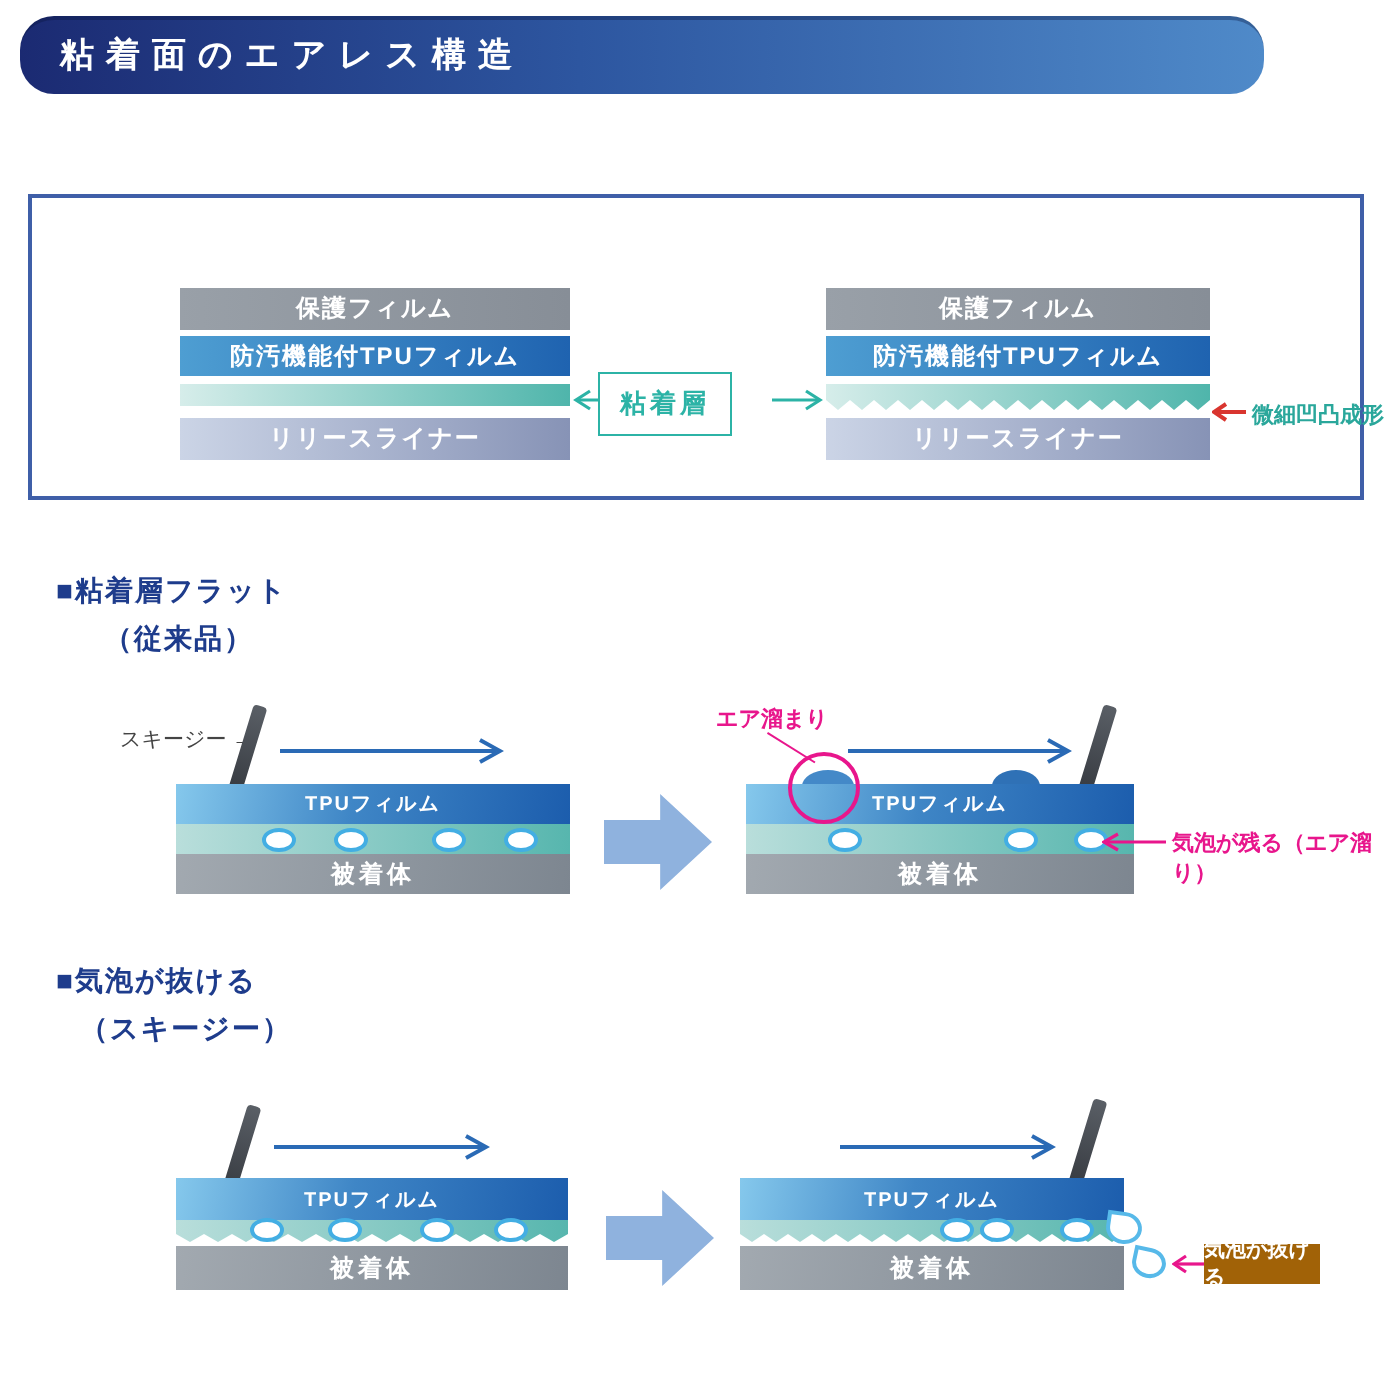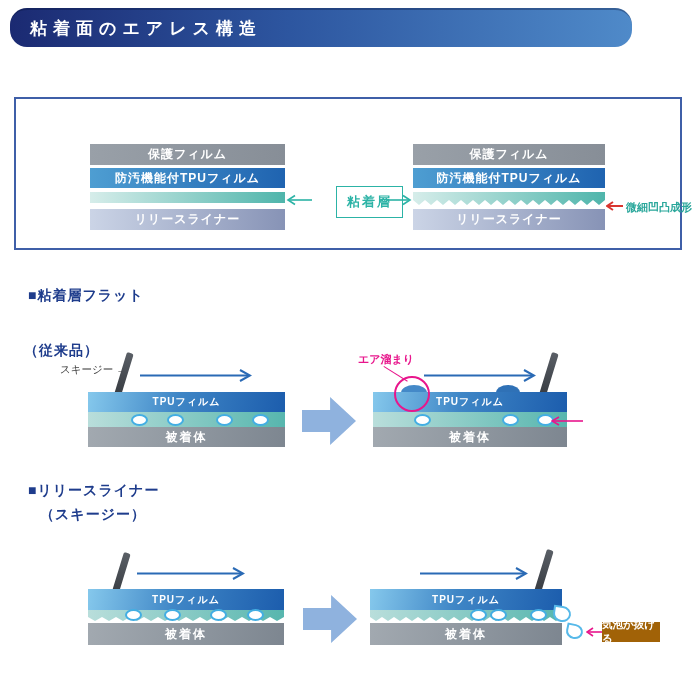--- a/index.html
+++ b/index.html
@@ -81,34 +81,34 @@
         </linearGradient>
       </defs>
     <path fill="url(#adhGrad1)" d="M0,0 H192 V8 l-6,5 -6,-5 -6,5 -6,-5 -6,5 -6,-5 -6,5 -6,-5 -6,5 -6,-5 -6,5 -6,-5 -6,5 -6,-5 -6,5 -6,-5 -6,5 -6,-5 -6,5 -6,-5 -6,5 -6,-5 -6,5 -6,-5 -6,5 -6,-5 -6,5 -6,-5 -6,5 -6,-5 -6,5 -6,-5 Z"></path>
   </svg>
   <div class="abs bar bar-release" style="left:413px;top:209px;width:192px;height:21px;">リリースライナー</div>
 
   <svg class="abs" style="left:286px;top:194px;" width="26" height="12">
     <line x1="26" y1="6" x2="3" y2="6" stroke="#2cb3a6" stroke-width="1.6"></line>
     <polyline points="9,1.5 2,6 9,10.5" fill="none" stroke="#2cb3a6" stroke-width="1.6"></polyline>
   </svg>
-  <div class="abs adh-label-box" style="left:336px;top:186px;width:65px;height:30px;">粘着層</div>
+  <div class="abs adh-label-box" style="left:299px;top:186px;width:65px;height:30px;">粘着層</div>
   <svg class="abs" style="left:386px;top:194px;" width="26" height="12">
     <line x1="0" y1="6" x2="23" y2="6" stroke="#2cb3a6" stroke-width="1.6"></line>
     <polyline points="17,1.5 24,6 17,10.5" fill="none" stroke="#2cb3a6" stroke-width="1.6"></polyline>
   </svg>
 
   <svg class="abs" style="left:606px;top:201px;" width="17" height="10">
     <line x1="17" y1="5" x2="2" y2="5" stroke="#d9352f" stroke-width="2"></line>
     <polyline points="7,1 1,5 7,9" fill="none" stroke="#d9352f" stroke-width="2"></polyline>
   </svg>
   <div class="abs note-teal" style="left:626px;top:200px;">微細凹凸成形</div>
 
   <div class="abs sec-head" style="left:28px;top:287px;">■粘着層フラット</div>
-  <div class="abs sec-head" style="left:24px;top:311px;margin-top:31px;">（従来品）</div>
+  <div class="abs sec-head" style="left:52px;top:311px;">（従来品）</div>
 
   <div class="abs sq-label" style="left:60px;top:363px;">スキージー →</div>
   <div class="abs squeegee" style="left:120px;top:352px;"></div>
   <svg class="abs" style="left:140px;top:369px;" width="112" height="13">
     <line x1="0" y1="6.5" x2="108" y2="6.5" stroke="#2a6ab5" stroke-width="2"></line>
     <polyline points="100,1 110,6.5 100,12" fill="none" stroke="#2a6ab5" stroke-width="2"></polyline>
   </svg>
   <div class="abs tpu-film" style="left:88px;top:392px;width:197px;height:20px;">TPUフィルム</div>
   <div class="abs adh-layer" style="left:88px;top:412px;width:197px;height:15px;"></div>
   <div class="abs bubble" style="left:131px;top:414px;"></div>
@@ -132,22 +132,23 @@
   <div class="abs adh-layer" style="left:373px;top:412px;width:194px;height:15px;"></div>
   <div class="abs bubble" style="left:414px;top:414px;"></div>
   <div class="abs bubble" style="left:502px;top:414px;"></div>
   <div class="abs bubble" style="left:537px;top:414px;"></div>
   <div class="abs substrate" style="left:373px;top:427px;width:194px;height:20px;">被着体</div>
   <div class="abs pink-circle" style="left:394px;top:376px;width:32px;height:32px;"></div>
   <svg class="abs" style="left:551px;top:416px;" width="32" height="10">
     <line x1="32" y1="5" x2="2" y2="5" stroke="#e8168c" stroke-width="1.6"></line>
     <polyline points="8,1 1,5 8,9" fill="none" stroke="#e8168c" stroke-width="1.6"></polyline>
   </svg>
+  <div class="abs note-magenta" style="left:586px;top:414px;">気泡が残る（エア溜り）</div>
 
-  <div class="abs sec-head" style="left:28px;top:482px;">■リリースライナー</div>
+  <div class="abs sec-head" style="left:28px;top:482px;">■気泡が抜ける</div>
   <div class="abs sec-head" style="left:40px;top:506px;">（スキージー）</div>
 
   <div class="abs squeegee" style="left:117px;top:552px;"></div>
   <svg class="abs" style="left:137px;top:567px;" width="108" height="13">
     <line x1="0" y1="6.5" x2="104" y2="6.5" stroke="#2a6ab5" stroke-width="2"></line>
     <polyline points="96,1 106,6.5 96,12" fill="none" stroke="#2a6ab5" stroke-width="2"></polyline>
   </svg>
   <div class="abs tpu-film" style="left:88px;top:589px;width:196px;height:21px;">TPUフィルム</div>
   <svg class="abs" style="left:88px;top:610px;" width="196" height="13" viewBox="0 0 196 13">
     <defs>

